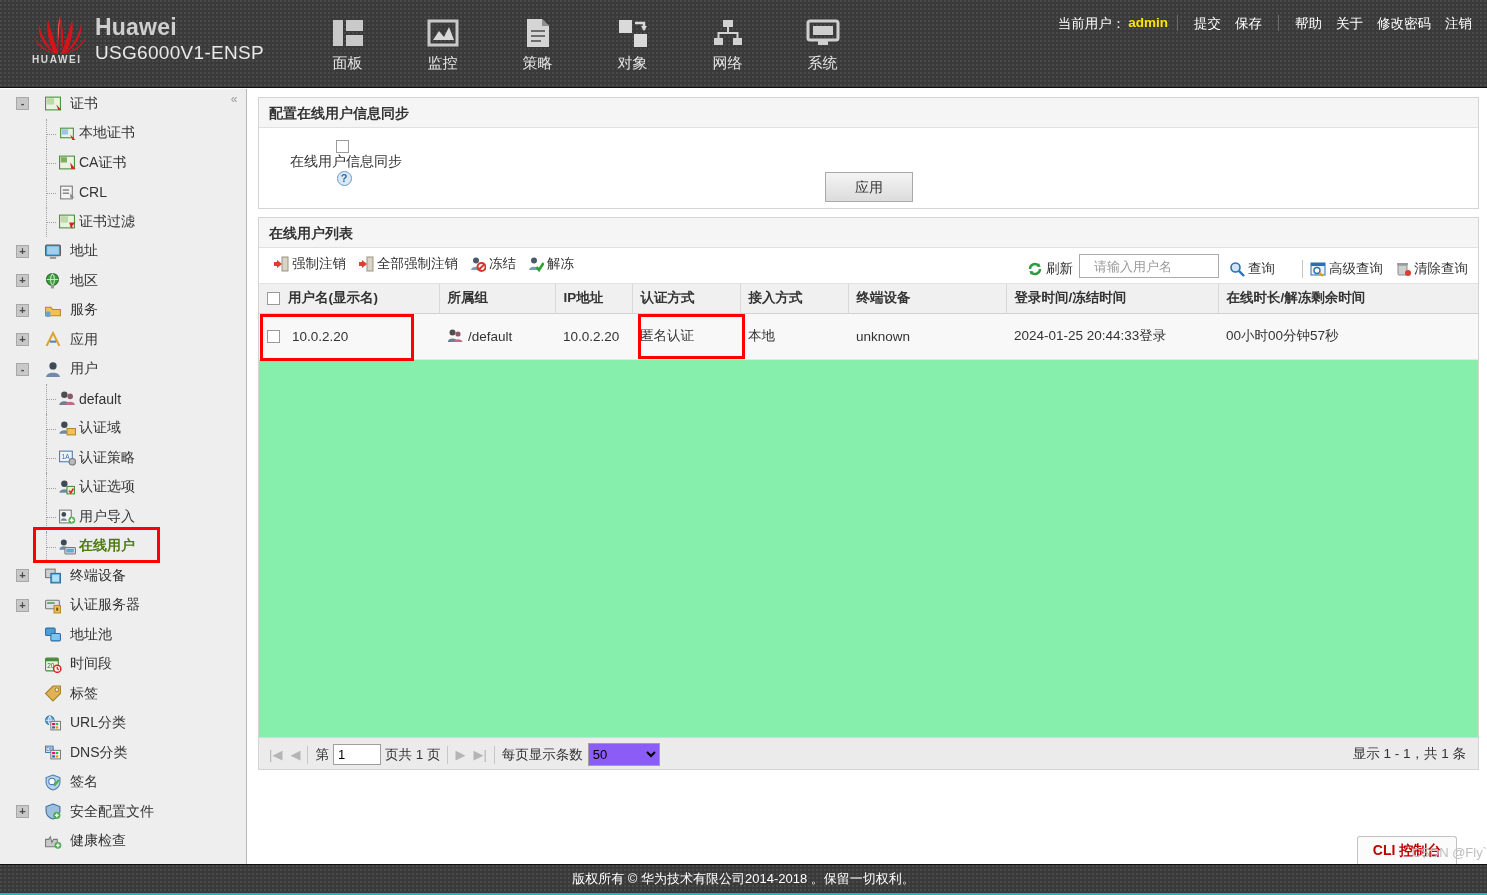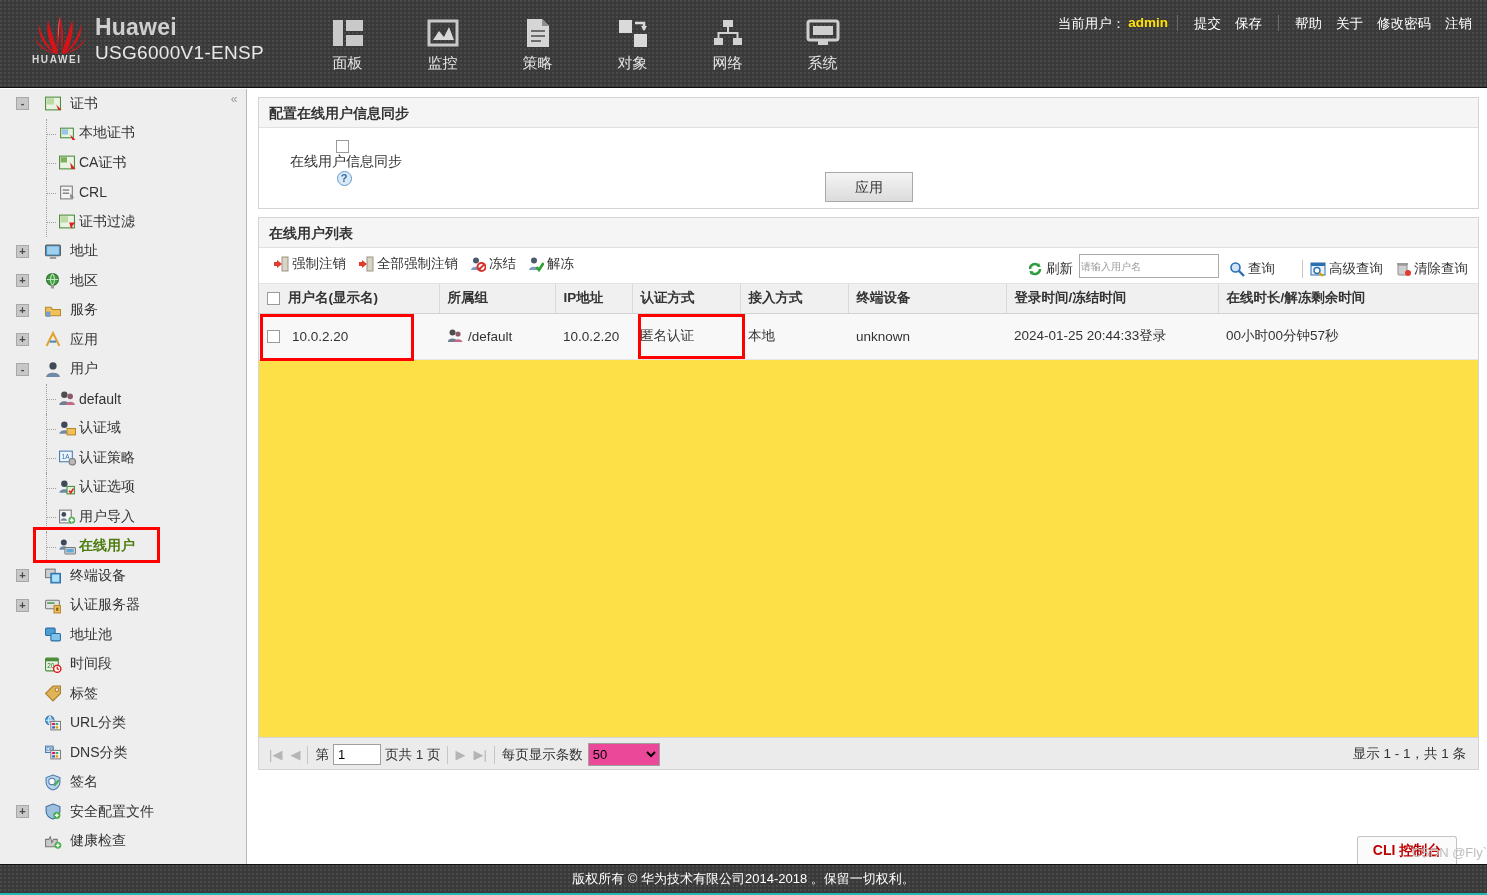--- a/index.html
+++ b/index.html
@@ -136,57 +136,57 @@
   #users-panel { height:553px; display:flex; flex-direction:column; }
   #list-toolbar {
     height:36px; border-bottom:1px solid #e2e2e2; position:relative;
     background:#ffffff;
   }
   .tb-left { position:absolute; left:14px; top:7px; display:flex; align-items:center; }
   .tb-btn { display:flex; align-items:center; margin-right:12px; cursor:pointer; font-size:13.5px; color:#333; }
   .tb-btn span.lbl { margin-left:3px; }
   .tb-right { position:absolute; right:6px; top:6px; display:flex; align-items:flex-end; }
   #search-input {
-    width:140px; height:24px; border:1px solid #aaa; padding:0 1px;
-    font-size:10px; color:#333; outline:none;
+    width:140px; height:24px; border:1px solid #aaa; padding:0 14px;
+    font-size:13px; color:#333; outline:none;
     font-family:"Liberation Sans",sans-serif;
   }
   #search-input::placeholder { color:#9a9a9a; }
   .vbar { width:1px; height:18px; background:#c6c6c6; margin:0 7px; }
 
   table.grid { width:100%; border-collapse:collapse; table-layout:fixed; }
   table.grid th {
     background:#f0f0f0; height:29px; font-size:13.5px; font-weight:bold;
     color:#333; text-align:left; padding:0 0 0 8px;
     border-bottom:1px solid #d2d2d2;
     border-right:1px solid #d9d9d9;
     white-space:nowrap;
   }
   table.grid th:last-child { border-right:none; }
   table.grid td {
     height:46px; font-size:13.5px; color:#333; padding:0 0 0 8px;
     background:#f8f8f8; border-bottom:1px solid #e6e6e6;
     white-space:nowrap; overflow:hidden;
   }
   .cellflex { display:flex; align-items:center; }
-  #grid-scroll { flex:1; overflow:hidden; background:#fde047; position:relative; }
+  #grid-scroll { flex:1; overflow:hidden; background:#86efac; position:relative; }
 
   #pager {
     height:32px; background:#ebebeb; border-top:1px solid #d6d6d6;
     position:relative;
   }
   .pg-arrow { color:#b5b5b5; font-size:13px; user-select:none; cursor:default; }
   #pager-left { position:absolute; left:10px; top:5px; display:flex; align-items:center; font-size:13.5px; color:#333; }
   #page-input {
     width:48px; height:21px; border:1px solid #9f9f9f; margin:0 4px;
     font-size:13px; text-align:left; padding:0 4px; outline:none;
     font-family:"Liberation Sans",sans-serif;
   }
   #pagesize-select {
-    width:72px; height:23px; border:1px solid #9f9f9f; background:#ec4899;
+    width:72px; height:23px; border:1px solid #9f9f9f; background:#8b5cf6;
     font-size:13px; margin-left:5px; font-family:"Liberation Sans",sans-serif;
   }
   #pager-right { position:absolute; right:12px; top:7px; font-size:13.5px; color:#333; }
 
   #cli-button {
     position:absolute; right:30px; bottom:0px; width:100px; height:28px;
     background:#fbfbfb; border:1px solid #c3c3c3; border-bottom:none;
     color:#c00000; font-weight:bold; font-size:14px;
     display:flex; align-items:center; justify-content:center; cursor:pointer;
     border-radius:3px 3px 0 0;

